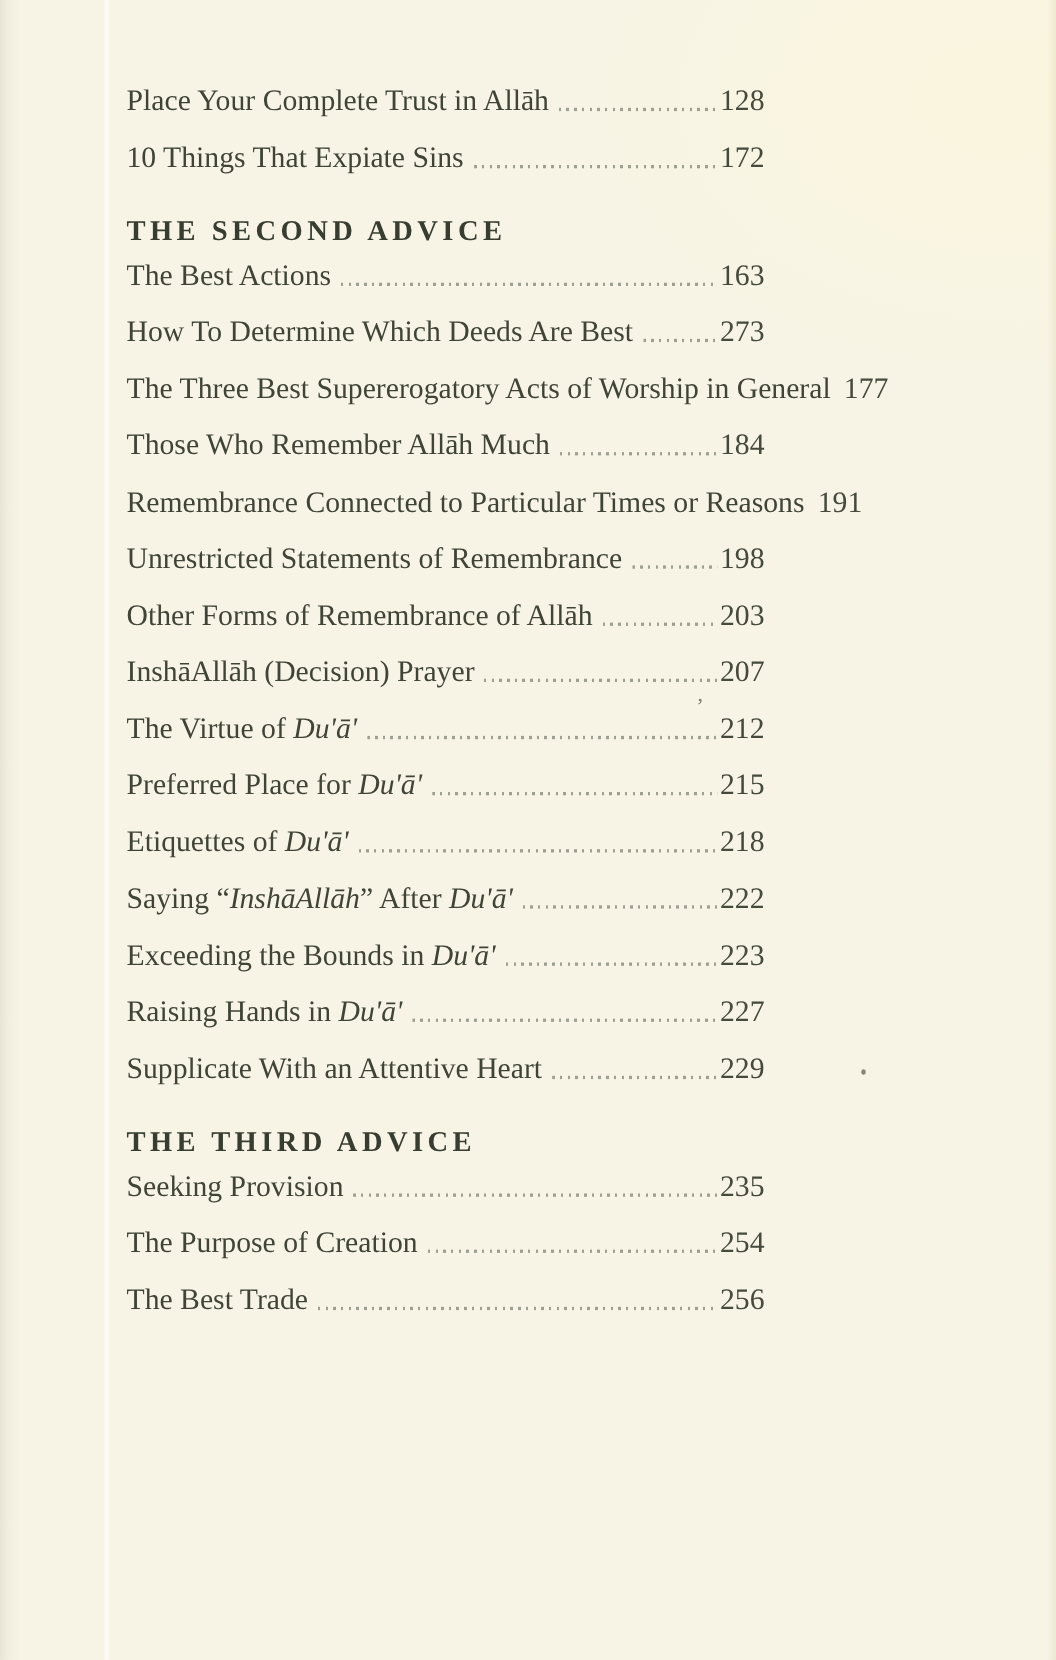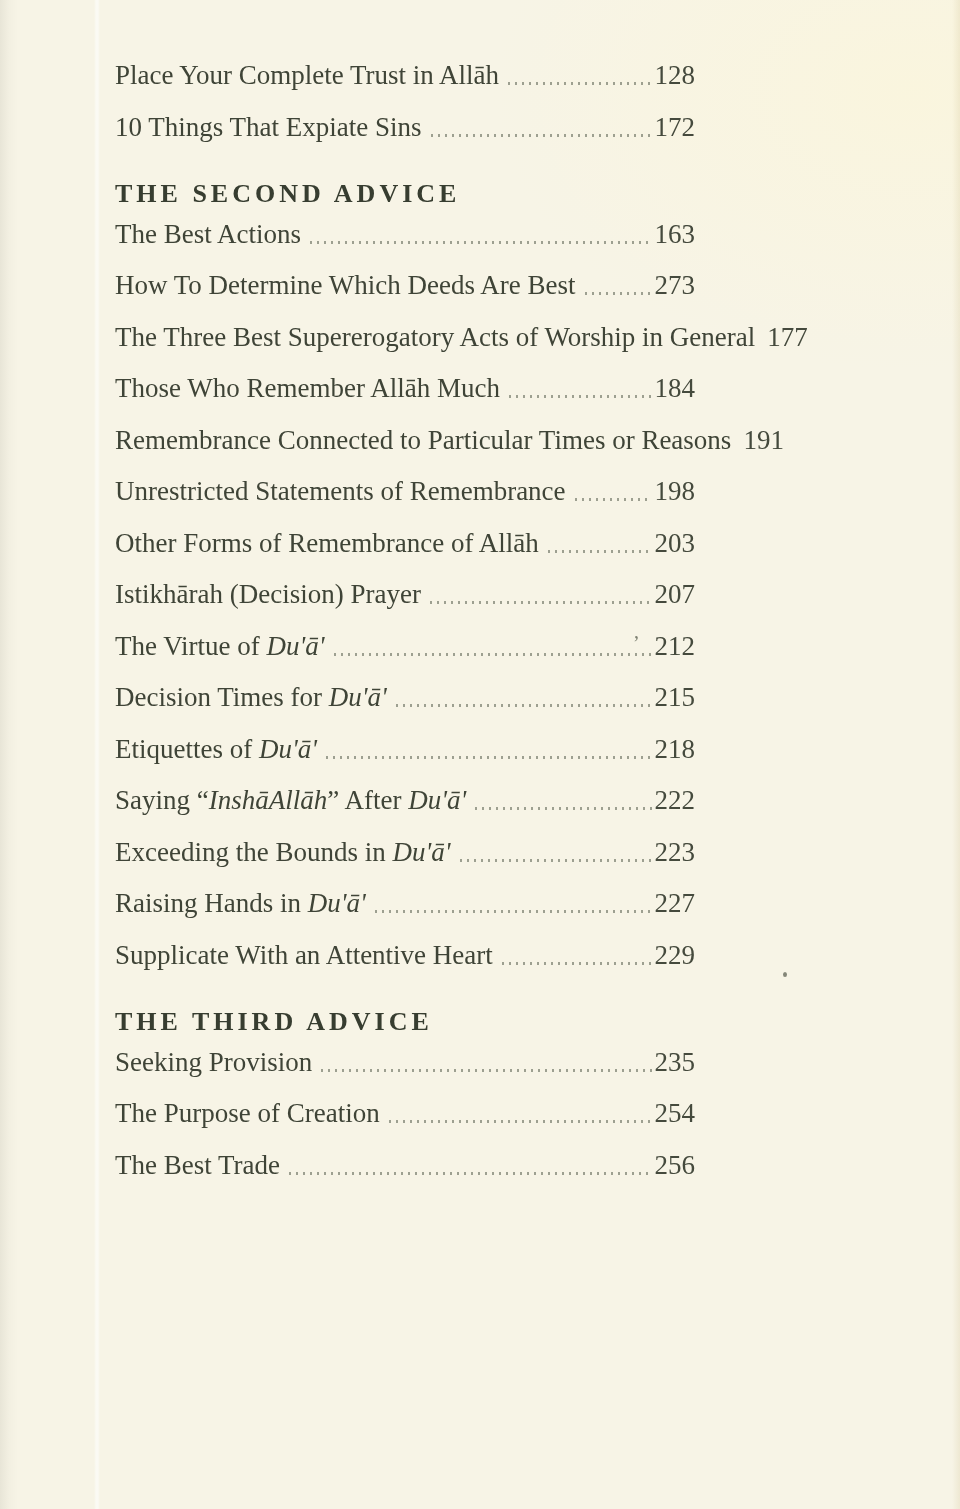--- a/index.html
+++ b/index.html
@@ -14,21 +14,21 @@
       linear-gradient(90deg, rgba(130,130,115,0.13) 0px, rgba(130,130,115,0.04) 9px, rgba(130,130,115,0) 18px),
       linear-gradient(90deg, rgba(255,255,255,0) 94px, rgba(255,255,255,0.55) 96px, rgba(255,255,255,0.55) 98px, rgba(255,255,255,0) 100px),
       linear-gradient(270deg, rgba(205,190,140,0.22) 0px, rgba(205,190,140,0) 8px),
       radial-gradient(ellipse 600px 400px at 95% 6%, rgba(252,246,215,0.55), rgba(252,246,215,0) 70%);
   }
   .page-content {
     position: absolute;
     left: 0; top: 0;
     width: 800px;
     box-sizing: border-box;
-    padding: 58px 105px 0 115px;
+    padding: 74px 105px 0 115px;
   }
   .toc-section { }
   .section-header {
     font-size: 26px;
     line-height: 34px;
     font-weight: bold;
     letter-spacing: 4px;
     color: var(--header-color, #373d30);
     margin-top: 33px;
     margin-bottom: 6px;
@@ -131,31 +131,31 @@
           <span class="entry-label"><span>Unrestricted Statements of Remembrance</span></span>
           <div class="leader"></div>
           <span class="page-num">198</span>
         </div>
         <div class="toc-item">
           <span class="entry-label"><span>Other Forms of Remembrance of Allāh</span></span>
           <div class="leader"></div>
           <span class="page-num">203</span>
         </div>
         <div class="toc-item">
-          <span class="entry-label"><span>Istikhārah (Decision) Prayer</span></span>
+          <span class="entry-label"><span>InshāAllāh (Decision) Prayer</span></span>
           <div class="leader"></div>
           <span class="page-num">207</span>
         </div>
         <div class="toc-item">
           <span class="entry-label"><span>The Virtue of </span><span class="it">Du'ā'</span></span>
           <div class="leader"></div>
           <span class="page-num">212</span>
         </div>
         <div class="toc-item">
-          <span class="entry-label"><span>Decision Times for </span><span class="it">Du'ā'</span></span>
+          <span class="entry-label"><span>Preferred Place for </span><span class="it">Du'ā'</span></span>
           <div class="leader"></div>
           <span class="page-num">215</span>
         </div>
         <div class="toc-item">
           <span class="entry-label"><span>Etiquettes of </span><span class="it">Du'ā'</span></span>
           <div class="leader"></div>
           <span class="page-num">218</span>
         </div>
         <div class="toc-item">
           <span class="entry-label"><span>Saying “</span><span class="it">InshāAllāh</span><span>” After </span><span class="it">Du'ā'</span></span>

